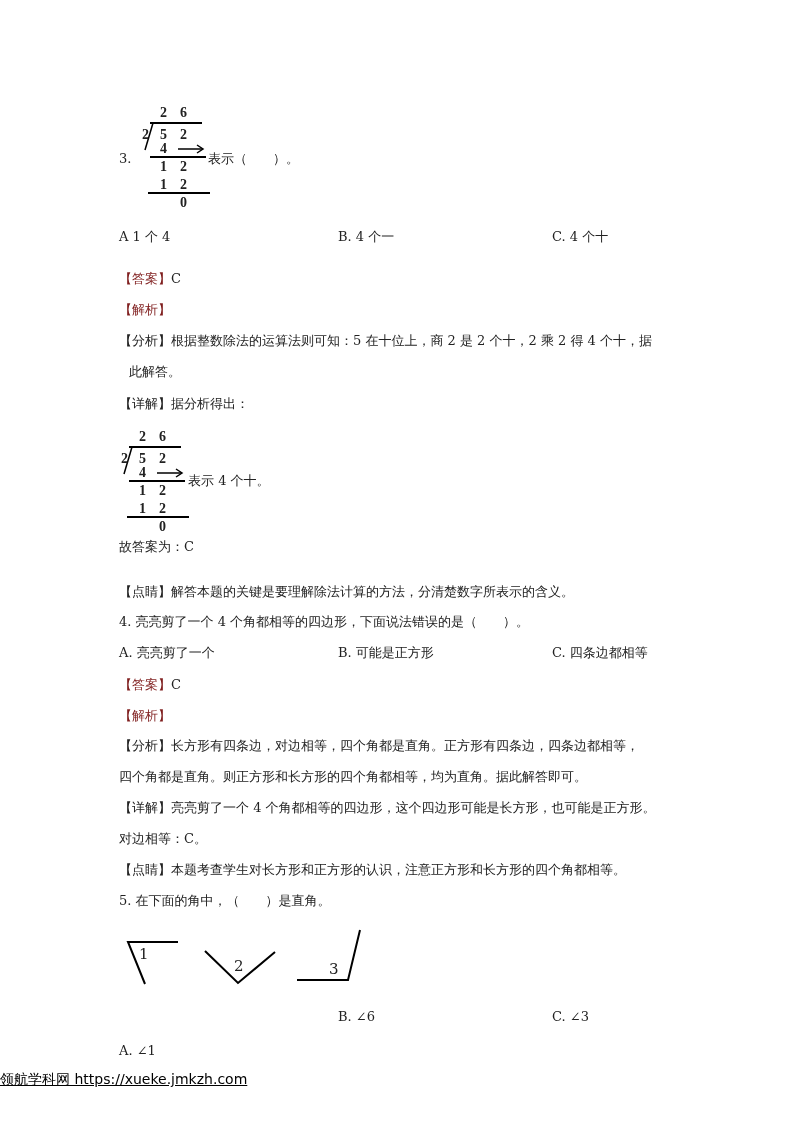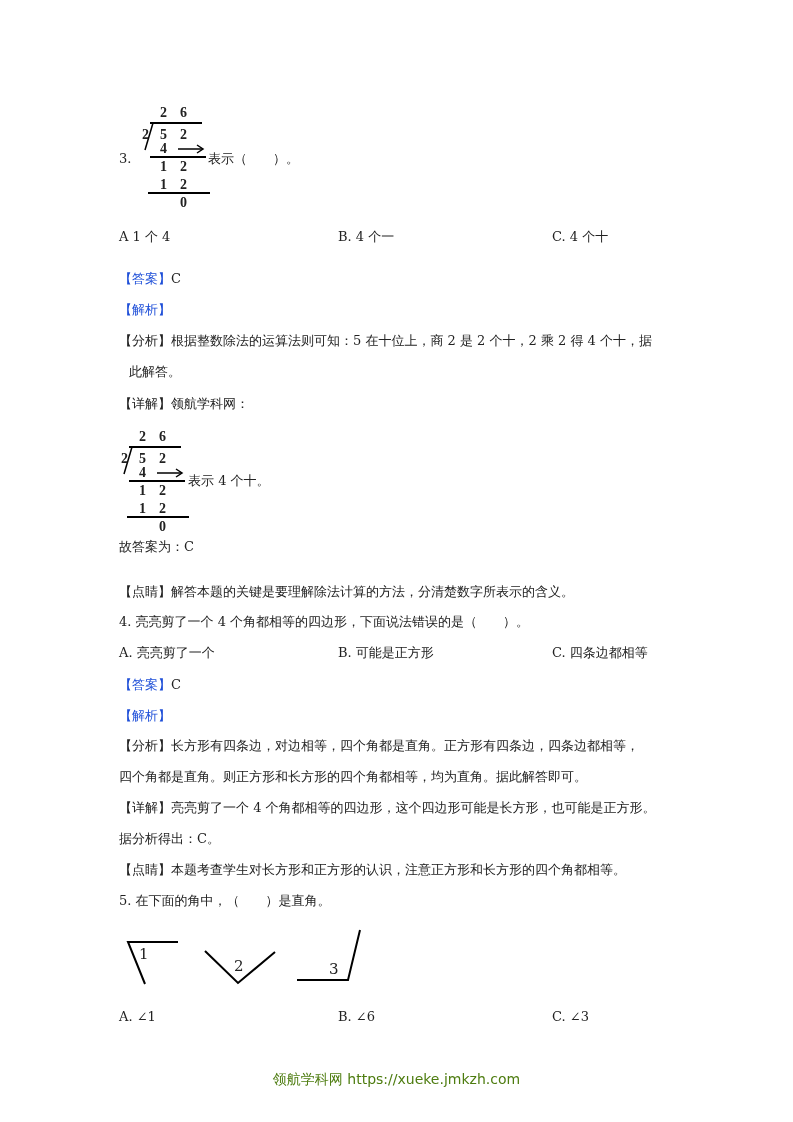--- a/index.html
+++ b/index.html
@@ -1,24 +1,24 @@
 <!DOCTYPE html>
 <html><head>
 <meta charset="utf-8">
 <style>
   html, body { margin:0; padding:0; background:#fff; }
   body { width:793px; height:1122px; position:relative; overflow:hidden;
          font-family:"DejaVu Serif","Liberation Serif",serif; color:#222; font-size:13px; }
   .abs { position:absolute; white-space:nowrap; line-height:16px; }
-  .lbl { color:#1d4ed8; }
+  .lbl { color:#7f1d1d; }
   .div-fig { position:absolute; font-family:"Liberation Serif","DejaVu Serif",serif; font-weight:bold; font-size:14px; }
   .div-fig span { position:absolute; line-height:14px; }
   .hl { position:absolute; background:#000; height:1.5px; }
-  .footer { position:absolute; left:0; right:0; top:1071px; text-align:center;
-            font-family:"DejaVu Sans","Liberation Sans",sans-serif; font-size:14px; color:#4d7c0f; }
+  .footer { position:absolute; left:0; right:0; top:1071px; 
+            font-family:"DejaVu Sans","Liberation Sans",sans-serif; font-size:14px; color:#000000;text-decoration:underline; }
 </style>
 </head>
 <body>
 
 <div class="abs" style="left:119px;top:151px;">3.</div>
 <div class="div-fig" style="left:140px;top:106px;width:70px;height:110px;">
   <span style="left:20px;top:0;">2</span>
   <span style="left:40px;top:0;">6</span>
   <div class="hl" style="left:10px;top:16px;width:52px;"></div>
   <svg style="position:absolute;left:3px;top:16px;" width="12" height="30">
@@ -43,21 +43,21 @@
 <div class="abs" style="left:208px;top:151px;">表示（　　）。</div>
 
 <div class="abs" style="left:119px;top:229px;">A  1 个 4</div>
 <div class="abs" style="left:338px;top:229px;">B. 4 个一</div>
 <div class="abs" style="left:552px;top:229px;">C. 4 个十</div>
 
 <div class="abs" style="left:119px;top:271px;"><span class="lbl">【答案】</span><span>C</span></div>
 <div class="abs lbl" style="left:119px;top:302px;">【解析】</div>
 <div class="abs" style="left:119px;top:333px;text-align:right;"><span>【分析】</span><span>根据整数除法的运算法则可知：5 在十位上，商 2 是 2 个十，2 乘 2 得 4 个十，据</span></div>
 <div class="abs" style="left:129px;top:364px;">此解答。</div>
-<div class="abs" style="left:119px;top:396px;"><span>【详解】</span><span>领航学科网：</span></div>
+<div class="abs" style="left:119px;top:396px;"><span>【详解】</span><span>据分析得出：</span></div>
 
 <div class="div-fig" style="left:119px;top:430px;width:70px;height:110px;">
   <span style="left:20px;top:0;">2</span>
   <span style="left:40px;top:0;">6</span>
   <div class="hl" style="left:10px;top:16px;width:52px;"></div>
   <svg style="position:absolute;left:3px;top:16px;" width="12" height="30">
       <line x1="10" y1="1" x2="2" y2="28" stroke="#000" stroke-width="1.5"></line>
     </svg>
   <span style="left:2px;top:22px;">2</span>
   <span style="left:20px;top:22px;">5</span>
@@ -83,37 +83,37 @@
 <div class="abs" style="left:119px;top:614px;">4. 亮亮剪了一个 4 个角都相等的四边形，下面说法错误的是（　　）。</div>
 <div class="abs" style="left:119px;top:645px;">A. 亮亮剪了一个</div>
 <div class="abs" style="left:338px;top:645px;">B. 可能是正方形</div>
 <div class="abs" style="left:552px;top:645px;">C. 四条边都相等</div>
 
 <div class="abs" style="left:119px;top:677px;"><span class="lbl">【答案】</span><span>C</span></div>
 <div class="abs lbl" style="left:119px;top:708px;">【解析】</div>
 <div class="abs" style="left:119px;top:738px;"><span>【分析】</span><span>长方形有四条边，对边相等，四个角都是直角。正方形有四条边，四条边都相等，</span></div>
 <div class="abs" style="left:119px;top:769px;">四个角都是直角。则正方形和长方形的四个角都相等，均为直角。据此解答即可。</div>
 <div class="abs" style="left:119px;top:800px;"><span>【详解】</span><span>亮亮剪了一个 4 个角都相等的四边形，这个四边形可能是长方形，也可能是正方形。</span></div>
-<div class="abs" style="left:119px;top:831px;">据分析得出：C。</div>
+<div class="abs" style="left:119px;top:831px;">对边相等：C。</div>
 <div class="abs" style="left:119px;top:862px;"><span>【点睛】</span><span>本题考查学生对长方形和正方形的认识，注意正方形和长方形的四个角都相等。</span></div>
 
 <div class="abs" style="left:119px;top:893px;">5. 在下面的角中，（　　）是直角。</div>
 
 <svg style="position:absolute;left:120px;top:928px;" width="250" height="62">
   <g>
     <polyline points="58,14 8,14 25,56" fill="none" stroke="#000" stroke-width="2"></polyline>
   </g>
   <g>
     <polyline points="85,23 118,55 155,24" fill="none" stroke="#000" stroke-width="2"></polyline>
   </g>
   <g>
     <polyline points="177,52 228,52 240,2" fill="none" stroke="#000" stroke-width="2"></polyline>
   </g>
 </svg>
 <div class="abs" style="left:139px;top:946px;font-size:15px;">1</div>
 <div class="abs" style="left:234px;top:958px;font-size:15px;">2</div>
 <div class="abs" style="left:329px;top:961px;font-size:15px;">3</div>
 
-<div class="abs" style="left:119px;top:1009px;">A. ∠1</div>
+<div class="abs" style="left:119px;top:1043px;">A. ∠1</div>
 <div class="abs" style="left:338px;top:1009px;">B. ∠6</div>
 <div class="abs" style="left:552px;top:1009px;">C. ∠3</div>
 
 <div class="footer">领航学科网 https://xueke.jmkzh.com</div>
 
 </body></html>

